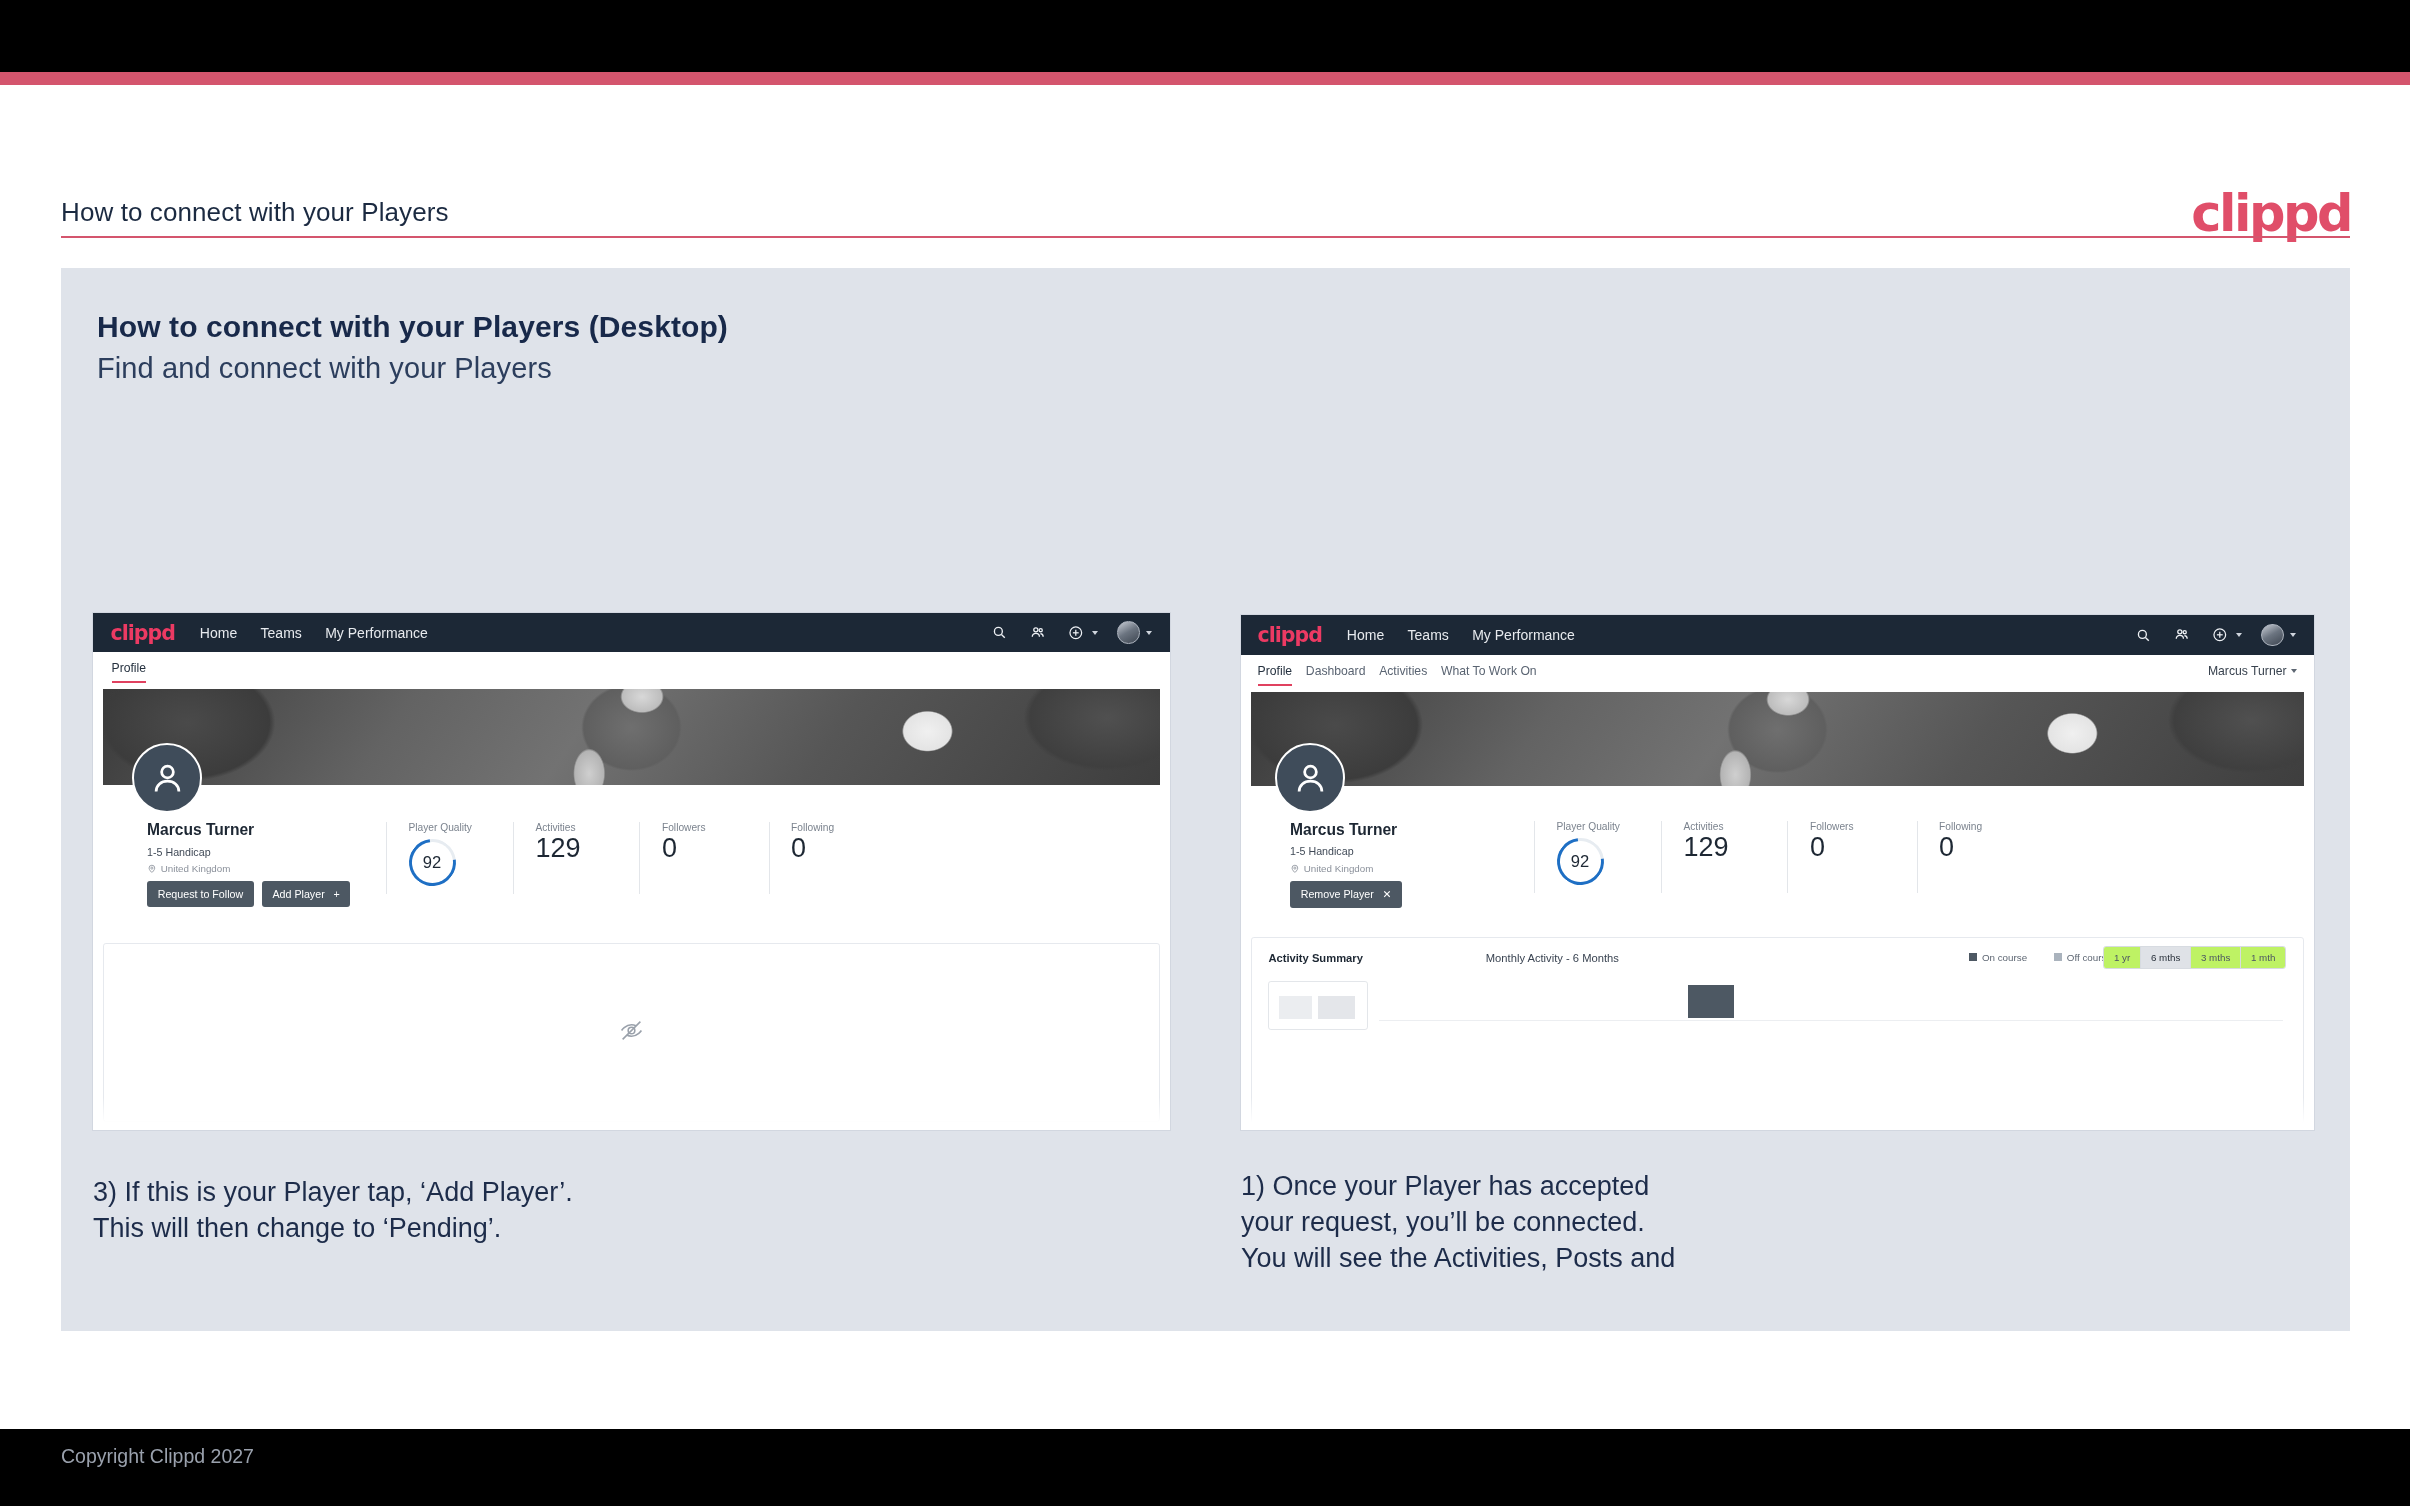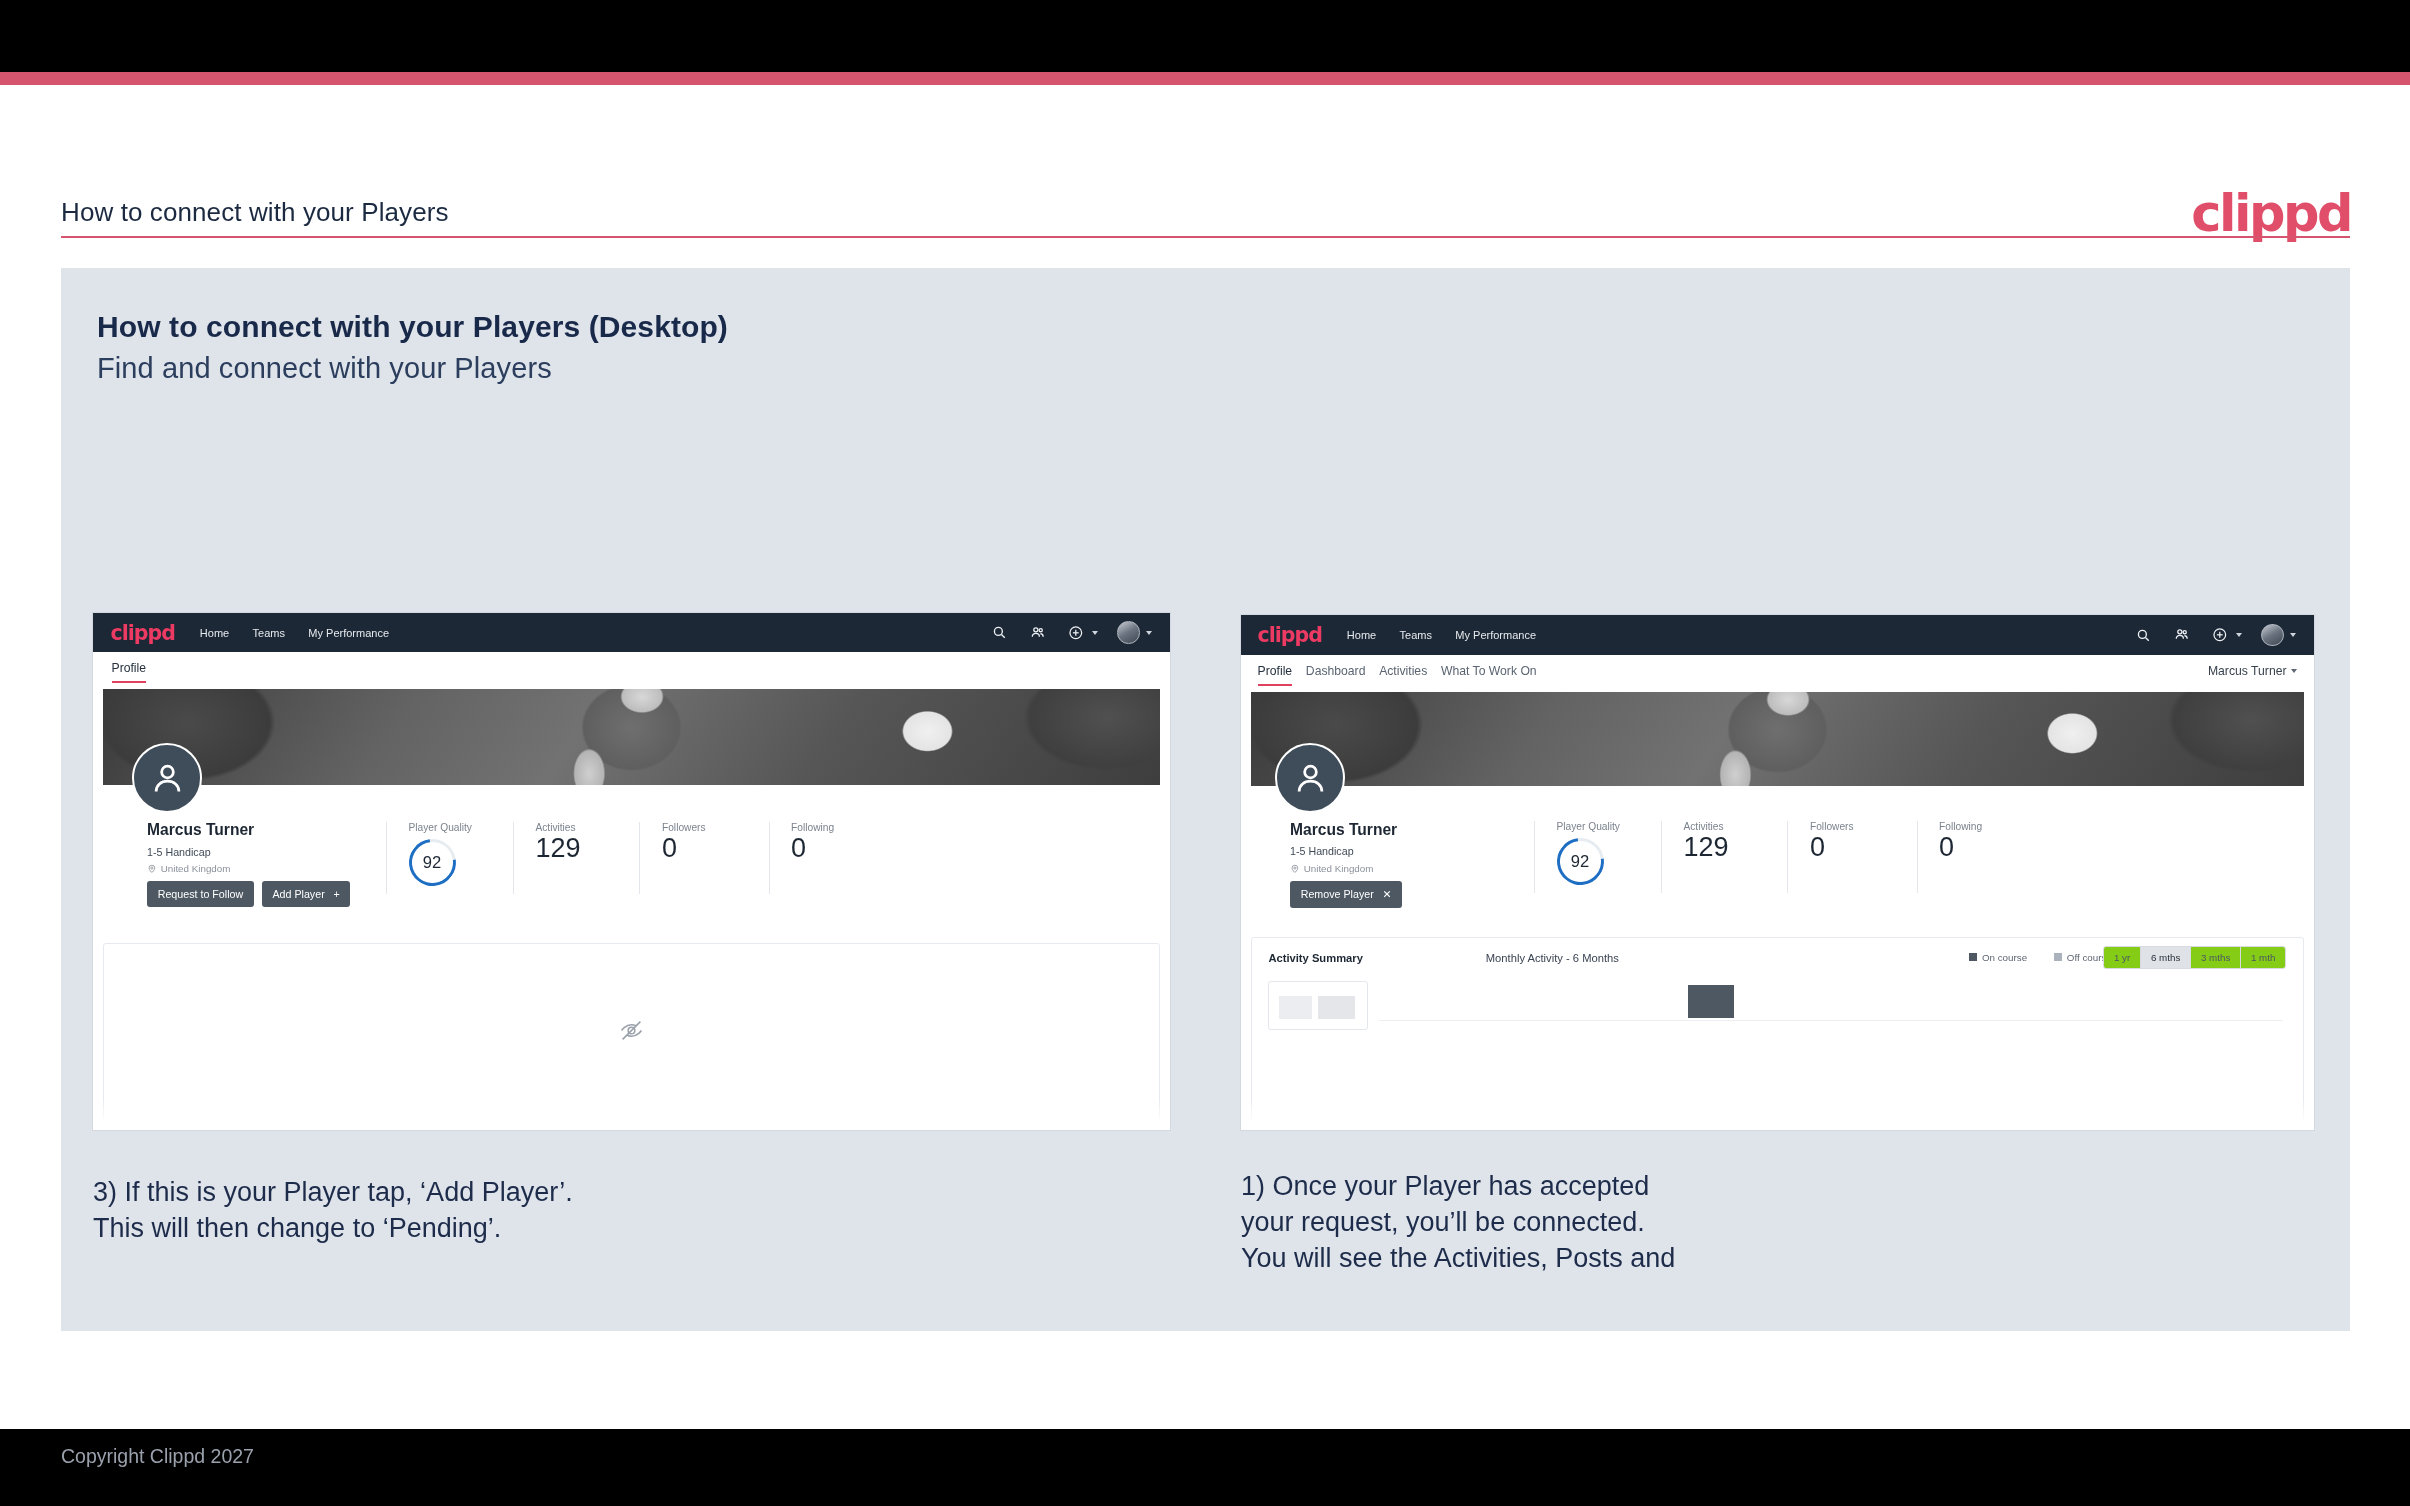--- a/index.html
+++ b/index.html
@@ -122,21 +122,21 @@
     letter-spacing: -1px;
   }
   .shot-left .nav-logo  { font-size: 20.5px; margin-left: 17.6px; }
   .shot-right .nav-logo { font-size: 20.5px; margin-left: 16.6px; }
 
   .nav-links { display: flex; align-items: center; }
   .shot-left .nav-links  { margin-left: 25px; }
   .shot-right .nav-links { margin-left: 25px; }
   .nav-link {
     color: #e7eaee;
-    font-size: 11px;
+    font-size: 14px;
     margin-right: 23.4px;
     white-space: nowrap;
   }
 
   .nav-right {
     margin-left: auto;
     display: flex;
     align-items: center;
     margin-right: 17.6px;
     gap: 19.5px;
@@ -332,21 +332,21 @@
   .legend-item { display: flex; align-items: center; gap: 4.9px; font-size: 9.8px; color: #5d6672; }
   .swatch { width: 7.8px; height: 7.8px; }
   .seg-group {
     position: absolute; right: 16.6px; top: 7.8px;
     display: flex; border: 1px solid #d7dbe1; border-radius: 2.9px; overflow: hidden;
   }
   .seg {
     font-size: 9.8px; color: #4d5663;
     padding: 4.9px 9.8px;
     border-right: 1px solid #d7dbe1;
-    background: #84cc16;
+    background: #bef264;
     white-space: nowrap;
   }
   .seg:last-child { border-right: none; }
   .seg.active { background: #dfe2e7; color: #2a323c; }
 
   .act-thumb {
     position: absolute; left: 16.6px; top: 43px;
     width: 98px; height: 47px;
     border: 1px solid #e3e6ea; border-radius: 2.9px;
     background: #ffffff;

